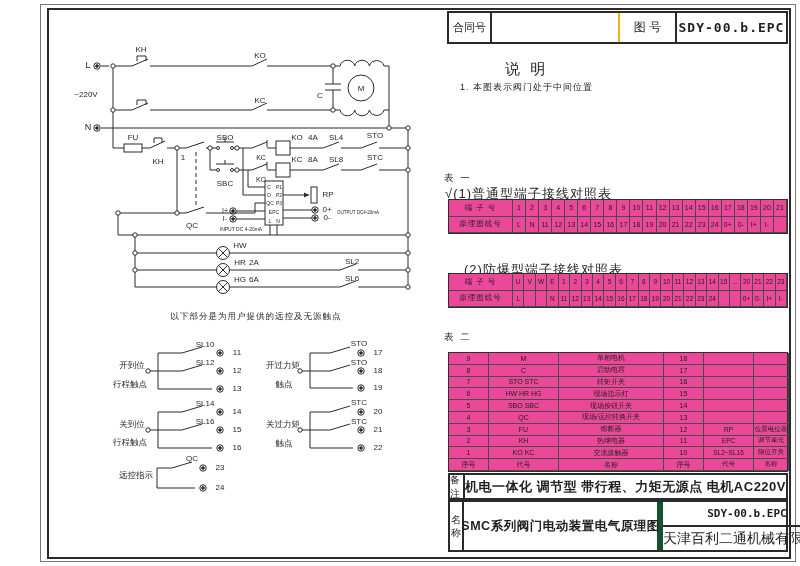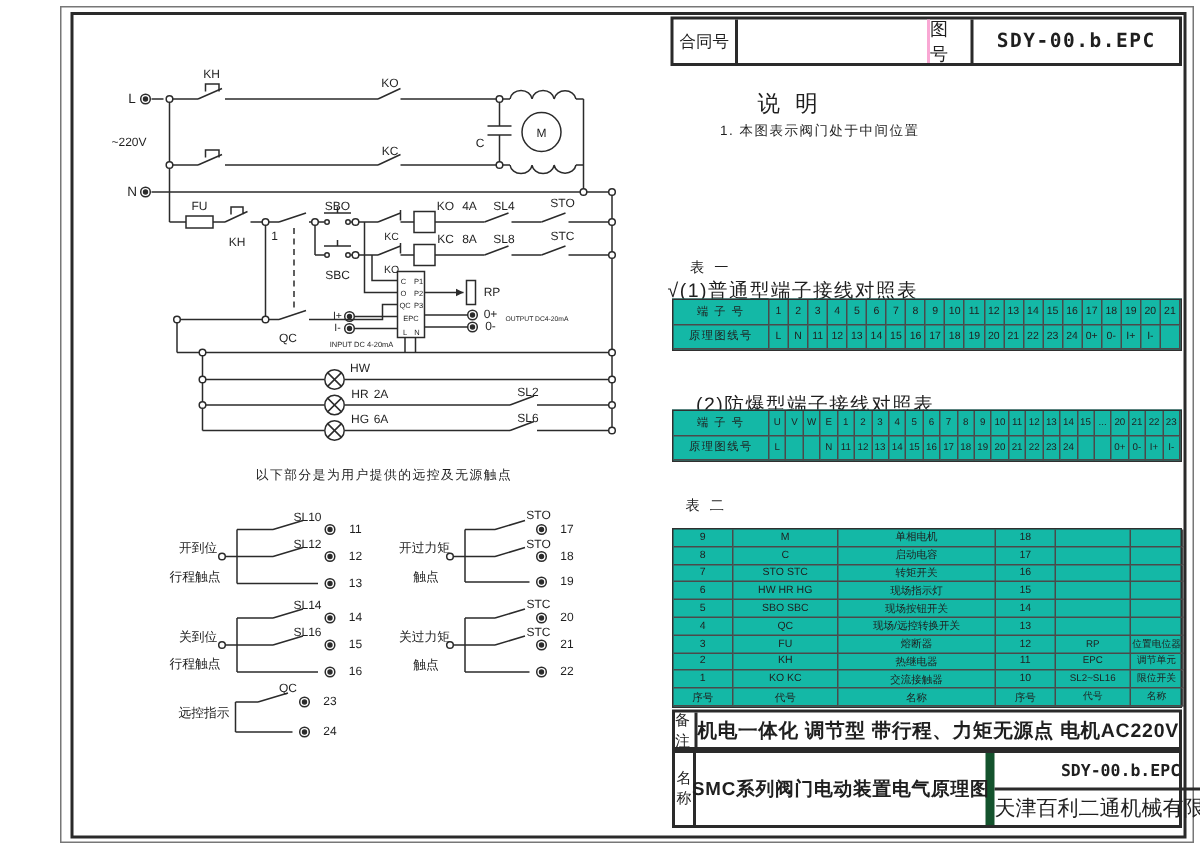--- a/index.html
+++ b/index.html
@@ -8,33 +8,33 @@
   .abs{position:absolute;}
   .outer-frame{left:40px;top:4px;width:754px;height:556px;border:1px solid #777;}
   .inner-frame{left:47px;top:8px;width:740px;height:547px;border:2px solid #2a2a2a;}
 
   
   .title-block{left:447px;top:11px;width:341px;height:33px;border:2px solid #2a2a2a;
                display:flex;box-sizing:border-box;background:#fff;}
   .tb-cell{display:flex;align-items:center;justify-content:center;box-sizing:border-box;height:100%;}
   .tb-lab{width:41px;font-size:11px;letter-spacing:0;}
   .tb-v1{width:128px;border-left:2px solid #2a2a2a;}
-  .tb-lab2{width:29px;border-left:2px solid #f9a8d4;font-size:12px;}
+  .tb-lab2{width:57px;border-left:2px solid #eab308;font-size:12px;}
   .tb-v2{flex:1;border-left:2px solid #2a2a2a;font-family:"DejaVu Sans Mono",monospace;
          font-size:13px;font-weight:600;letter-spacing:1px;}
 
   
   .notes-head{left:505px;top:60px;font-size:15px;letter-spacing:3px;}
-  .notes-items{left:480px;top:77px;font-size:9px;line-height:20px;letter-spacing:1px;white-space:nowrap;}
+  .notes-items{left:460px;top:77px;font-size:9px;line-height:20px;letter-spacing:1px;white-space:nowrap;}
 
   .sec-label{font-size:9.5px;letter-spacing:2px;}
   .sub-label{font-size:13px;letter-spacing:1px;white-space:nowrap;}
 
   
-  .gtab{box-sizing:border-box;border:1px solid #2f2f2f;display:grid;background:#14b8a6;}
+  .gtab{box-sizing:border-box;border:1px solid #2f2f2f;display:grid;background:#ec4899;}
   .gc{border-right:1px solid #4a4a4a;border-bottom:1px solid #4a4a4a;display:flex;
       align-items:center;justify-content:center;font-size:7px;overflow:hidden;
       white-space:nowrap;box-sizing:border-box;}
   .gtab .gc:nth-last-child(-n+1){}
   #t1-grid{left:448px;top:199px;width:340px;grid-template-columns:64px repeat(21,1fr);grid-auto-rows:16.5px;}
   #t2-grid{left:448px;top:273px;width:340px;grid-template-columns:64px repeat(24,1fr);grid-auto-rows:16.5px;}
   #t1-grid .gc:first-child,#t1-grid .gc:nth-child(23),
   #t2-grid .gc:first-child,#t2-grid .gc:nth-child(26){font-size:7.5px;letter-spacing:1px;}
   #t2-grid .gc{font-size:6.5px;}
   #comp-grid{left:448px;top:352px;width:340px;grid-template-columns:40px 70px 105px 40px 50px 35px;
@@ -288,21 +288,21 @@
     <div class="tb-cell tb-v1"></div>
     <div class="tb-cell tb-lab2">图 号</div>
     <div class="tb-cell tb-v2">SDY-00.b.EPC</div>
   </div>
 
   <div class="abs notes-head">说 明</div>
   <div class="abs notes-items" id="notes-items">
       <div>1.  本图表示阀门处于中间位置</div>
     </div>
 
-  <div class="abs sec-label" style="left:460px;top:172px">表 一</div>
+  <div class="abs sec-label" style="left:444px;top:172px">表 一</div>
   <div class="abs sub-label" style="left:445px;top:185px">√(1)普通型端子接线对照表</div>
   <div class="abs gtab" id="t1-grid">
       <div class="gc">端 子 号</div>
       <div class="gc">1</div>
       <div class="gc">2</div>
       <div class="gc">3</div>
       <div class="gc">4</div>
       <div class="gc">5</div>
       <div class="gc">6</div>
       <div class="gc">7</div>
@@ -390,21 +390,21 @@
       <div class="gc">23</div>
       <div class="gc">24</div>
       <div class="gc"></div>
       <div class="gc"></div>
       <div class="gc">0+</div>
       <div class="gc">0-</div>
       <div class="gc">I+</div>
       <div class="gc">I-</div>
     </div>
 
-  <div class="abs sec-label" style="left:457px;top:331px">表 二</div>
+  <div class="abs sec-label" style="left:444px;top:331px">表 二</div>
   <div class="abs gtab" id="comp-grid">
       <div class="gc">9</div>
       <div class="gc">M</div>
       <div class="gc">单相电机</div>
       <div class="gc">18</div>
       <div class="gc"></div>
       <div class="gc"></div>
       <div class="gc">8</div>
       <div class="gc">C</div>
       <div class="gc">启动电容</div>

